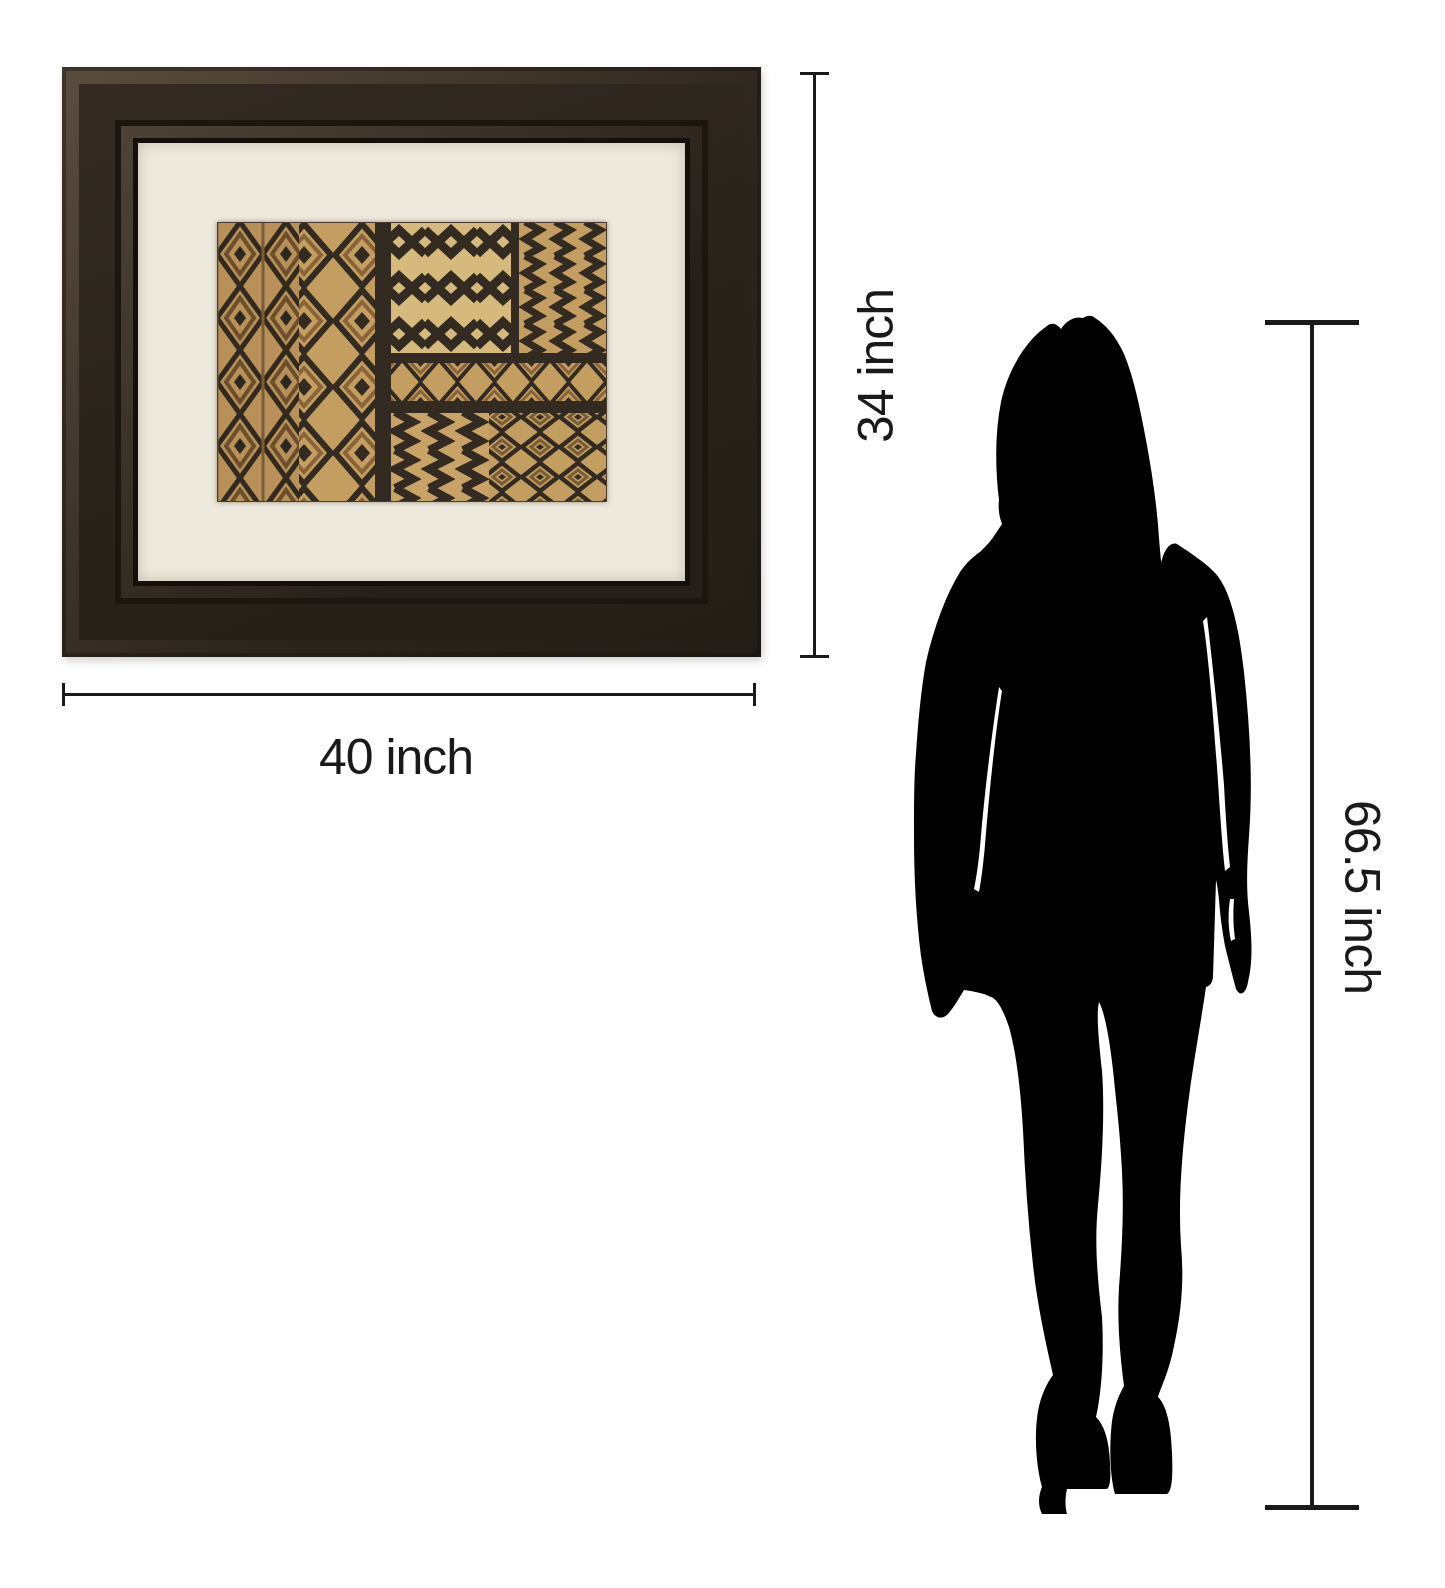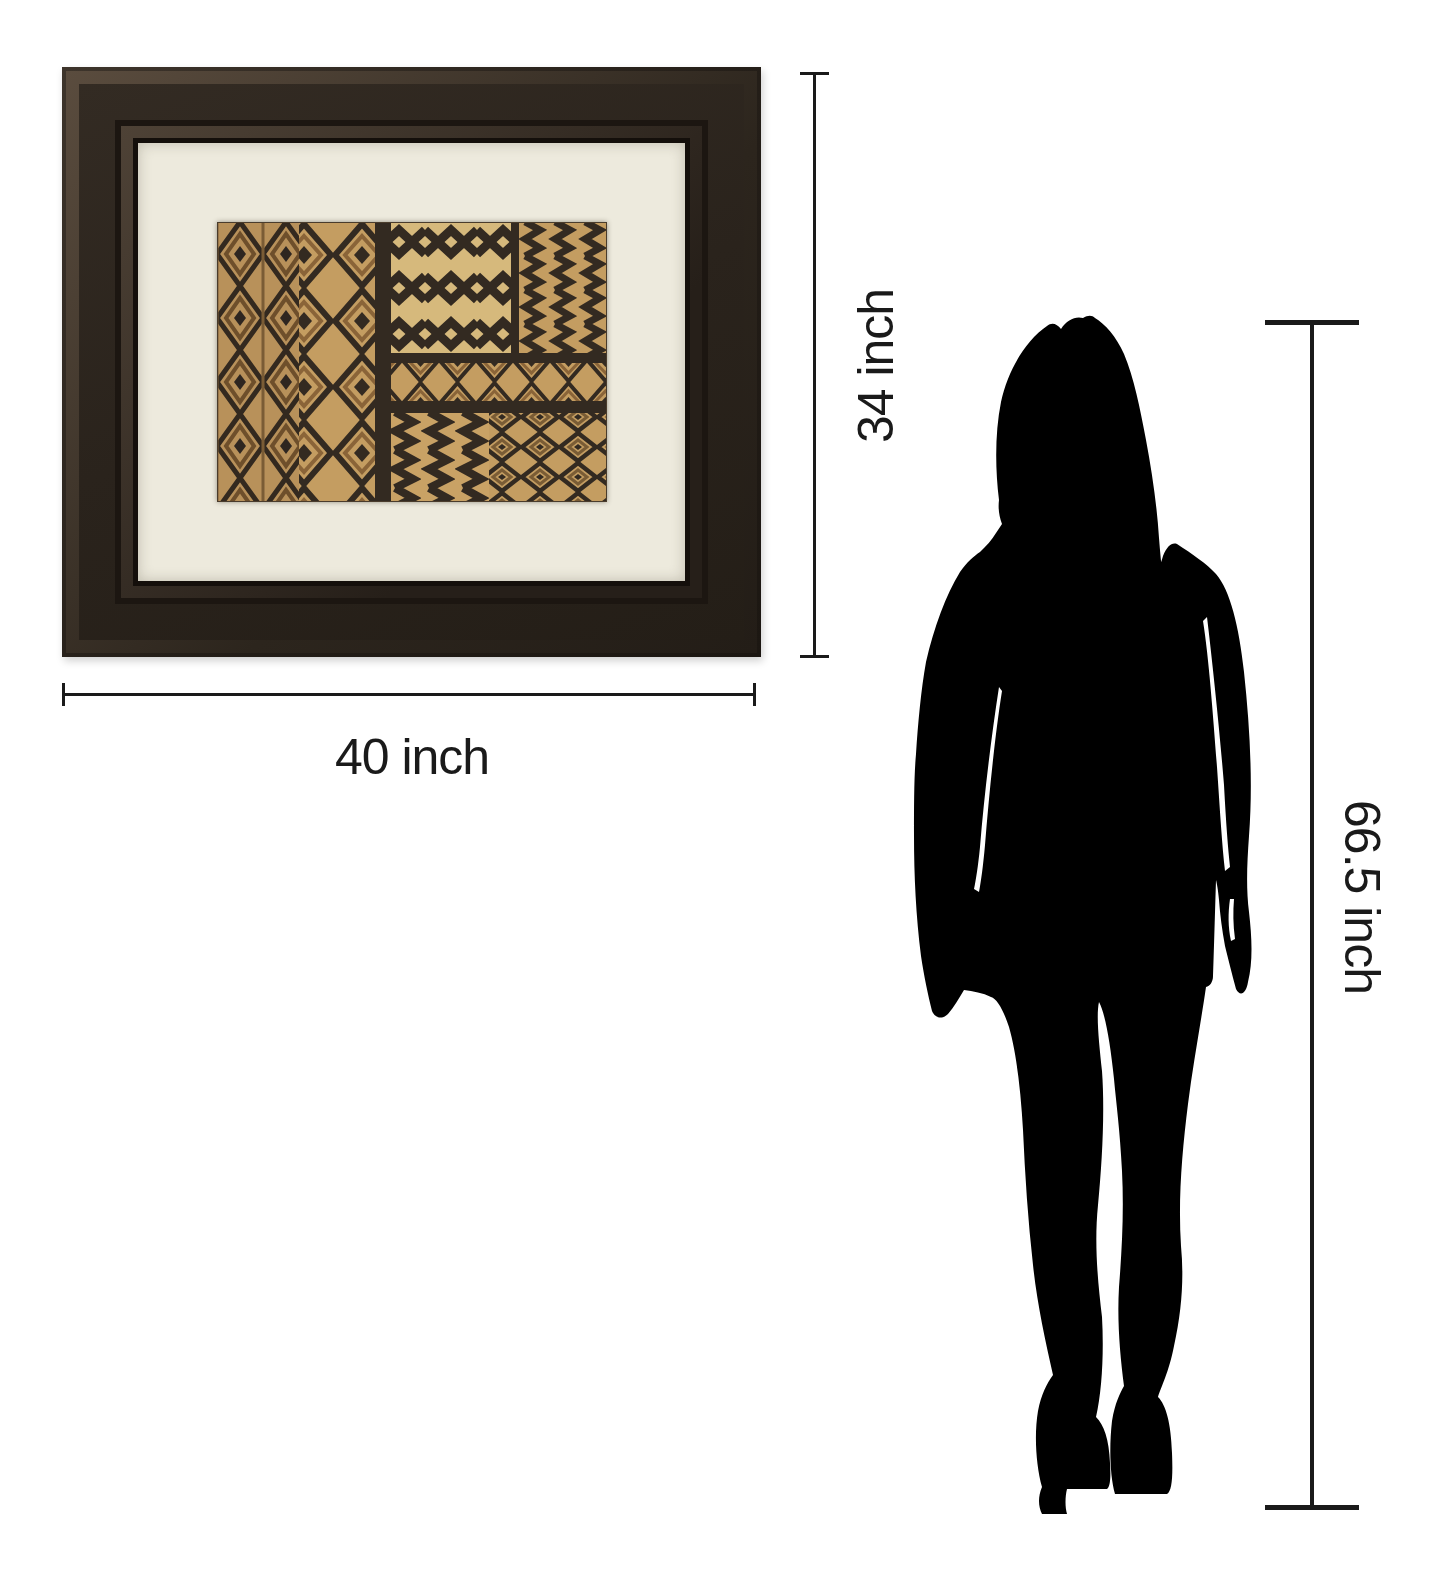--- a/index.html
+++ b/index.html
@@ -127,21 +127,21 @@
     <div class="dline" style="left:813px;top:72px;width:3px;height:586px;"></div>
     <div class="dline" style="left:800px;top:72px;width:29px;height:3px;"></div>
     <div class="dline" style="left:800px;top:655px;width:29px;height:3px;"></div>
     <div class="dim-label rot-ccw" style="left:876px;top:366px;">34 inch</div>
   </div>
 
   <div>
     <div class="dline" style="left:62px;top:693px;width:694px;height:3px;"></div>
     <div class="dline" style="left:62px;top:683px;width:3px;height:23px;"></div>
     <div class="dline" style="left:753px;top:683px;width:3px;height:23px;"></div>
-    <div class="dim-label center" style="left:412px;top:757px;">40 inch</div>
+    <div class="dim-label center" style="left:396px;top:757px;">40 inch</div>
   </div>
 
   <svg class="person" viewBox="0 0 380 1200" xmlns="http://www.w3.org/2000/svg">
     <path fill="#000000" d="
       M166,14
       C172,5 180,1 188,3 C193,0 197,0 200,3
       C210,9 221,21 229,39 C239,63 245,93 251,125
       C257,157 262,191 264,223 C266,249 269,277 274,301
       C276,313 274,327 270,341 C268,347 263,345 262,338
       C261,320 258,300 254,284 C259,268 265,252 268,241

